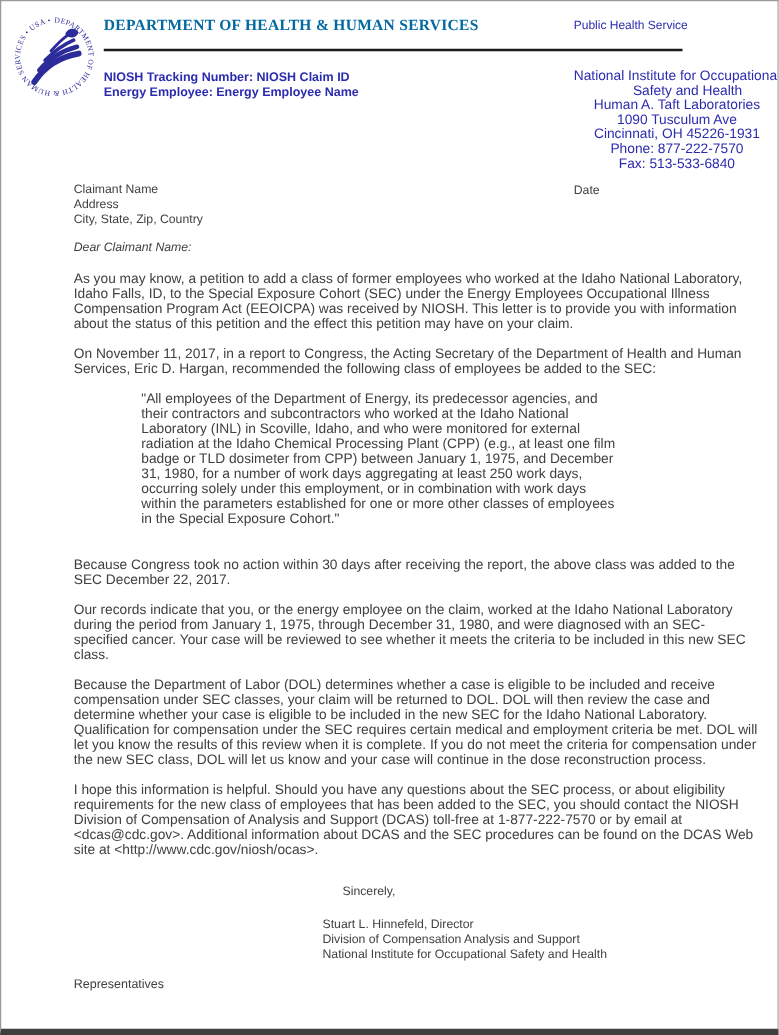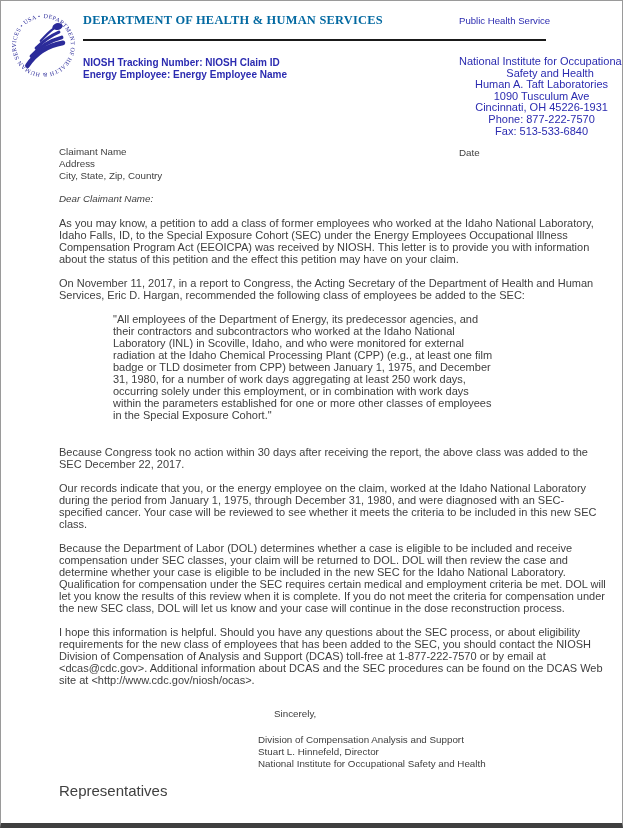--- a/index.html
+++ b/index.html
@@ -39,21 +39,21 @@
   .recipient { position:absolute; left:58px; top:145px; font-size:9.8px; line-height:12px; }
   .salutation { position:absolute; left:58px; top:192px; font-size:9.8px;font-style:italic; }
   .body-col {
     position:absolute; left:58px; top:216px; width:548px;
     font-size:11px; line-height:12px; text-align:left;
   }
   .body-col p { margin:0 0 12px 0; }
   .quote { margin:4px 0 25px 54px; width:382px; }
   .sincerely { position:absolute; left:273px; top:707px; font-size:9.8px; }
   .signature { position:absolute; left:257px; top:733px; font-size:9.8px; line-height:12px; }
-  .representatives { position:absolute; left:58px; top:781px; font-size:15px; }
+  .representatives { position:absolute; left:58px; top:781px; font-size:10px; }
 </style>
 </head>
 <body>
 
 <div class="page">
 
   <div class="seal">
     <svg viewBox="0 0 100 100" width="67" height="67">
       <defs>
         <path id="sealcirc" d="M50,9 a41,41 0 1,1 -0.01,0 z"></path>
@@ -106,20 +106,20 @@
     <div class="quote">"All employees of the Department of Energy, its predecessor agencies, and their contractors and subcontractors who worked at the Idaho National Laboratory (INL) in Scoville, Idaho, and who were monitored for external radiation at the Idaho Chemical Processing Plant (CPP) (e.g., at least one film badge or TLD dosimeter from CPP) between January 1, 1975, and December 31, 1980, for a number of work days aggregating at least 250 work days, occurring solely under this employment, or in combination with work days within the parameters established for one or more other classes of employees in the Special Exposure Cohort."</div>
     <p>Because Congress took no action within 30 days after receiving the report, the above class was added to the SEC December 22, 2017.</p>
     <p>Our records indicate that you, or the energy employee on the claim, worked at the Idaho National Laboratory during the period from January 1, 1975, through December 31, 1980, and were diagnosed with an SEC-specified cancer. Your case will be reviewed to see whether it meets the criteria to be included in this new SEC class.</p>
     <p>Because the Department of Labor (DOL) determines whether a case is eligible to be included and receive compensation under SEC classes, your claim will be returned to DOL. DOL will then review the case and determine whether your case is eligible to be included in the new SEC for the Idaho National Laboratory.  Qualification for compensation under the SEC requires certain medical and employment criteria be met. DOL will let you know the results of this review when it is complete. If you do not meet the criteria for compensation under the new SEC class, DOL will let us know and your case will continue in the dose reconstruction process.</p>
     <p>I hope this information is helpful. Should you have any questions about the SEC process, or about eligibility requirements for the new class of employees that has been added to the SEC, you should contact the NIOSH Division of Compensation of Analysis and Support (DCAS) toll-free at 1-877-222-7570 or by email at &lt;dcas@cdc.gov&gt;. Additional information about DCAS and the SEC procedures can be found on the DCAS Web site at &lt;http://www.cdc.gov/niosh/ocas&gt;.</p>
   </div>
 
   <div class="sincerely">Sincerely,</div>
 
   <div class="signature">
+    <div>Stuart L. Hinnefeld, Director</div>
     <div>Division of Compensation Analysis and Support</div>
-    <div>Stuart L. Hinnefeld, Director</div>
     <div>National Institute for Occupational Safety and Health</div>
   </div>
 
   <div class="representatives">Representatives</div>
 
 </div>
 
 </body></html>

